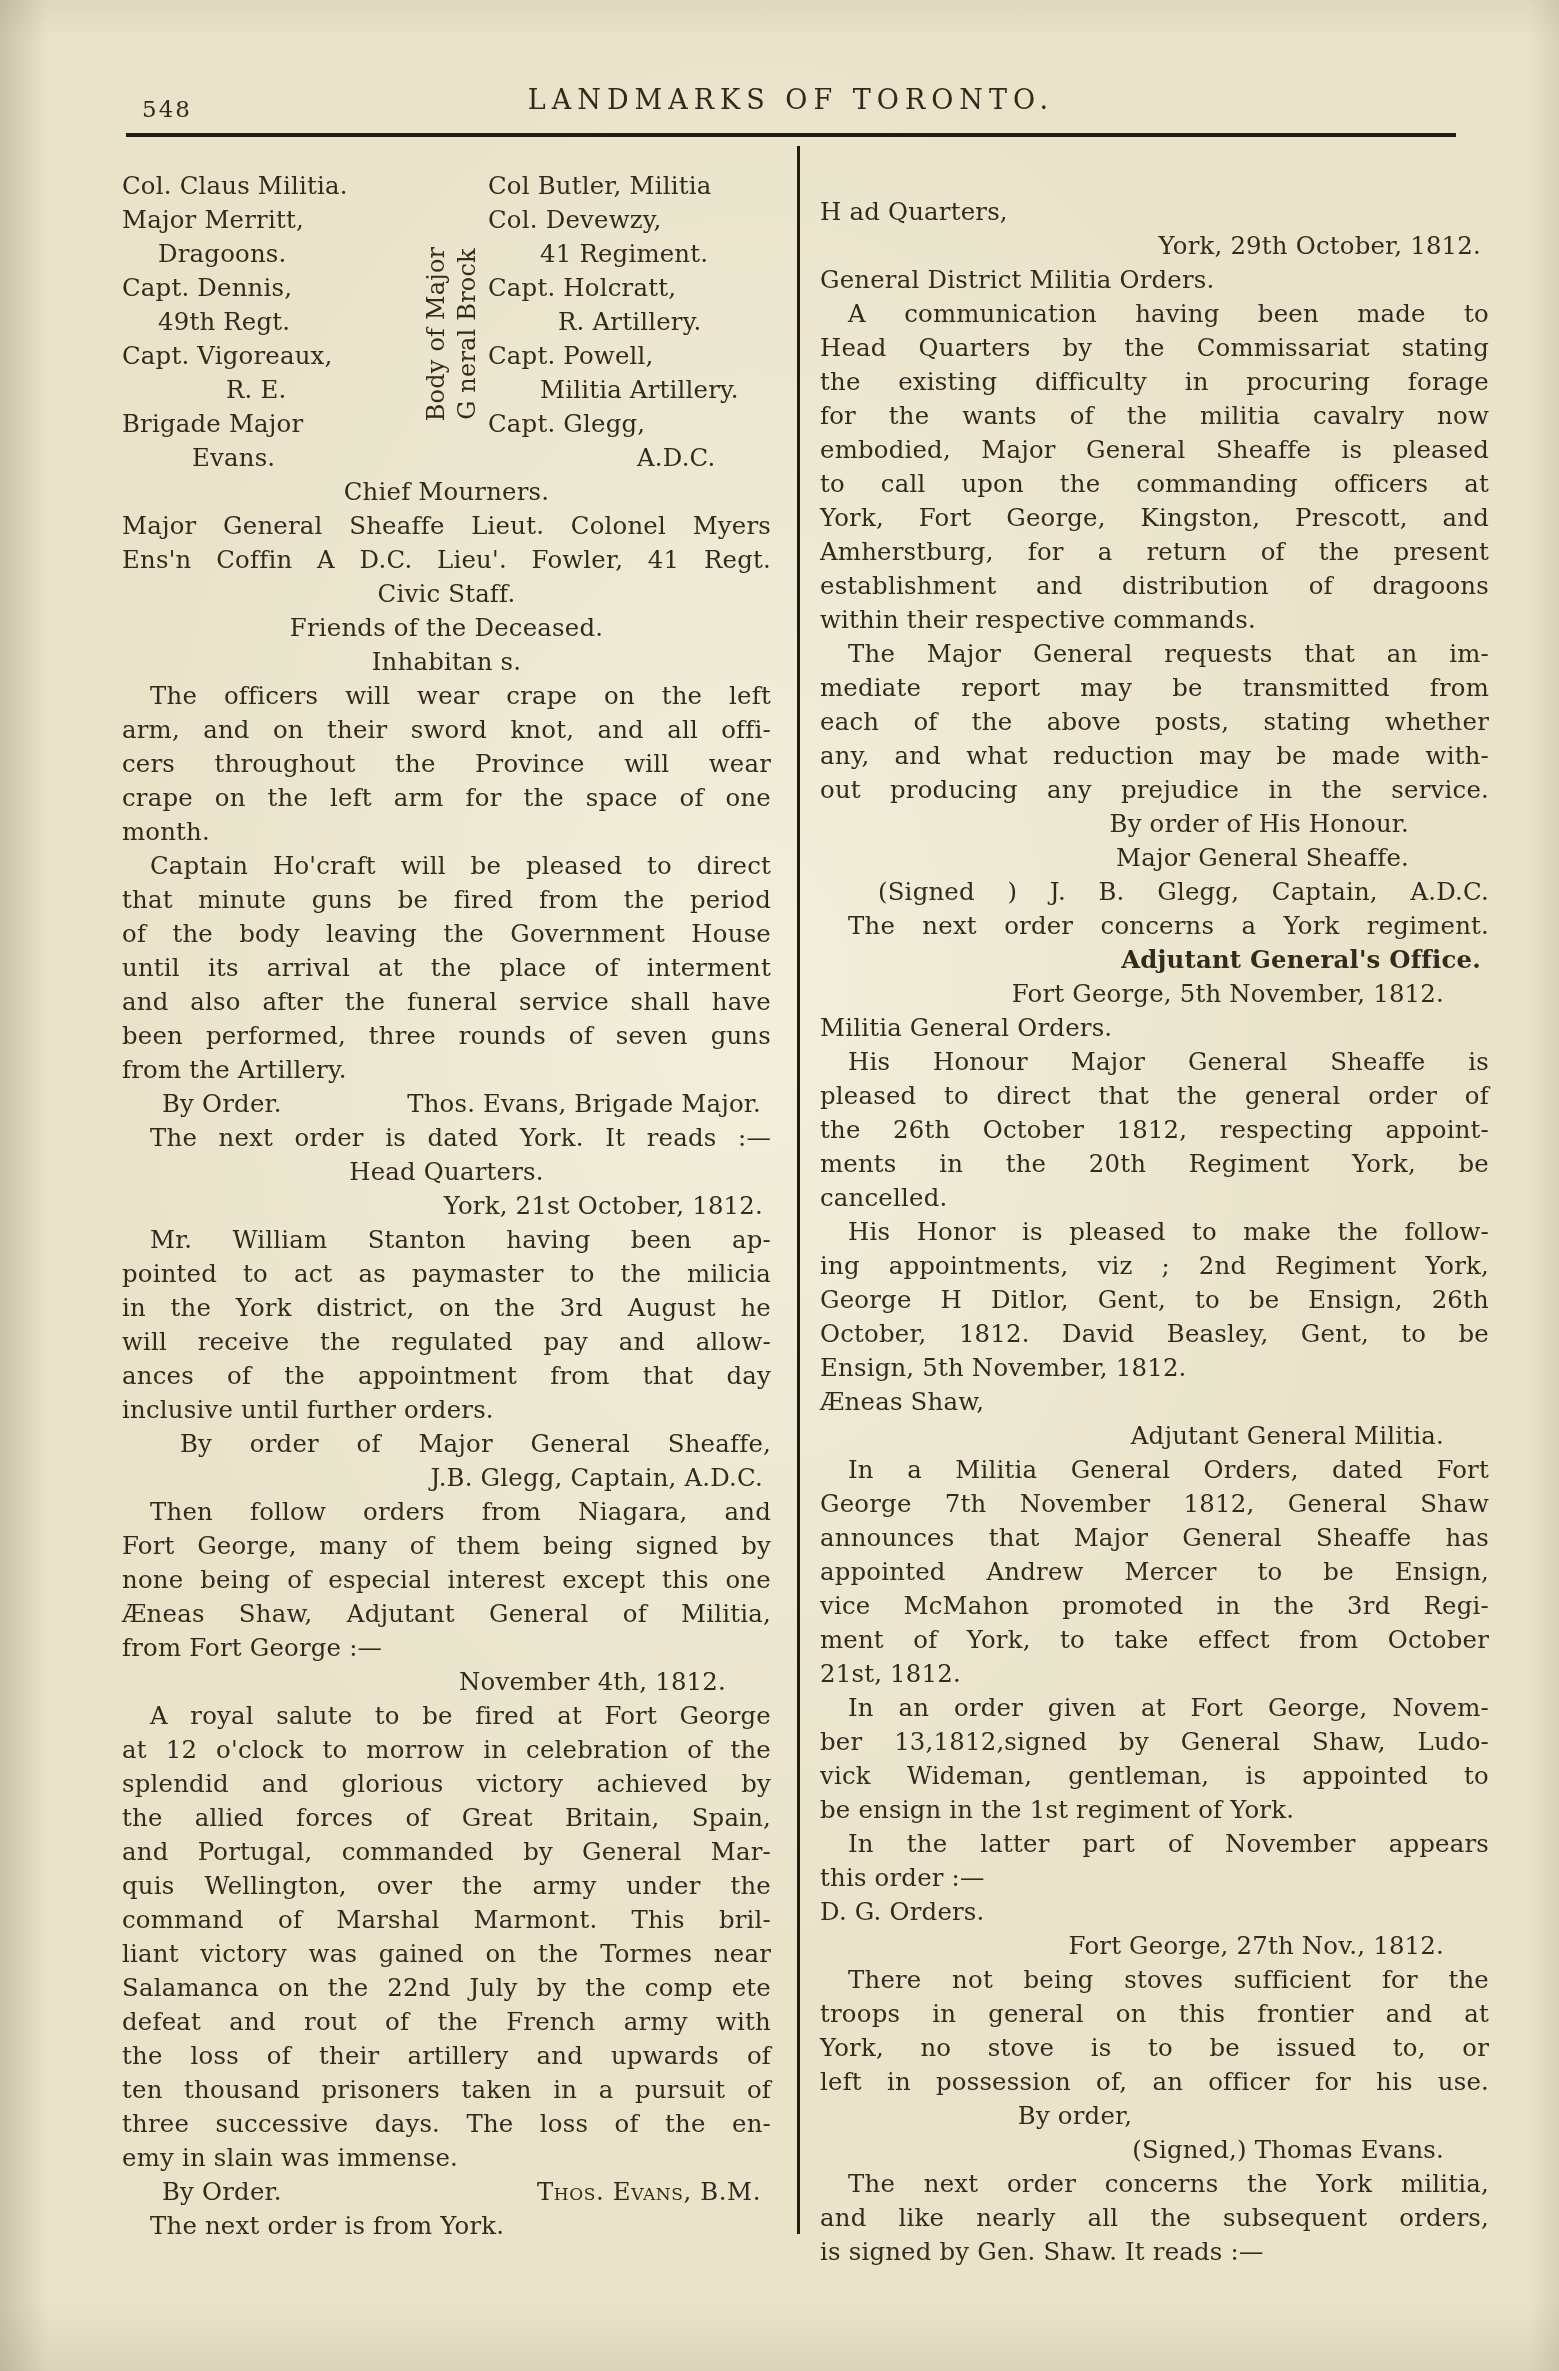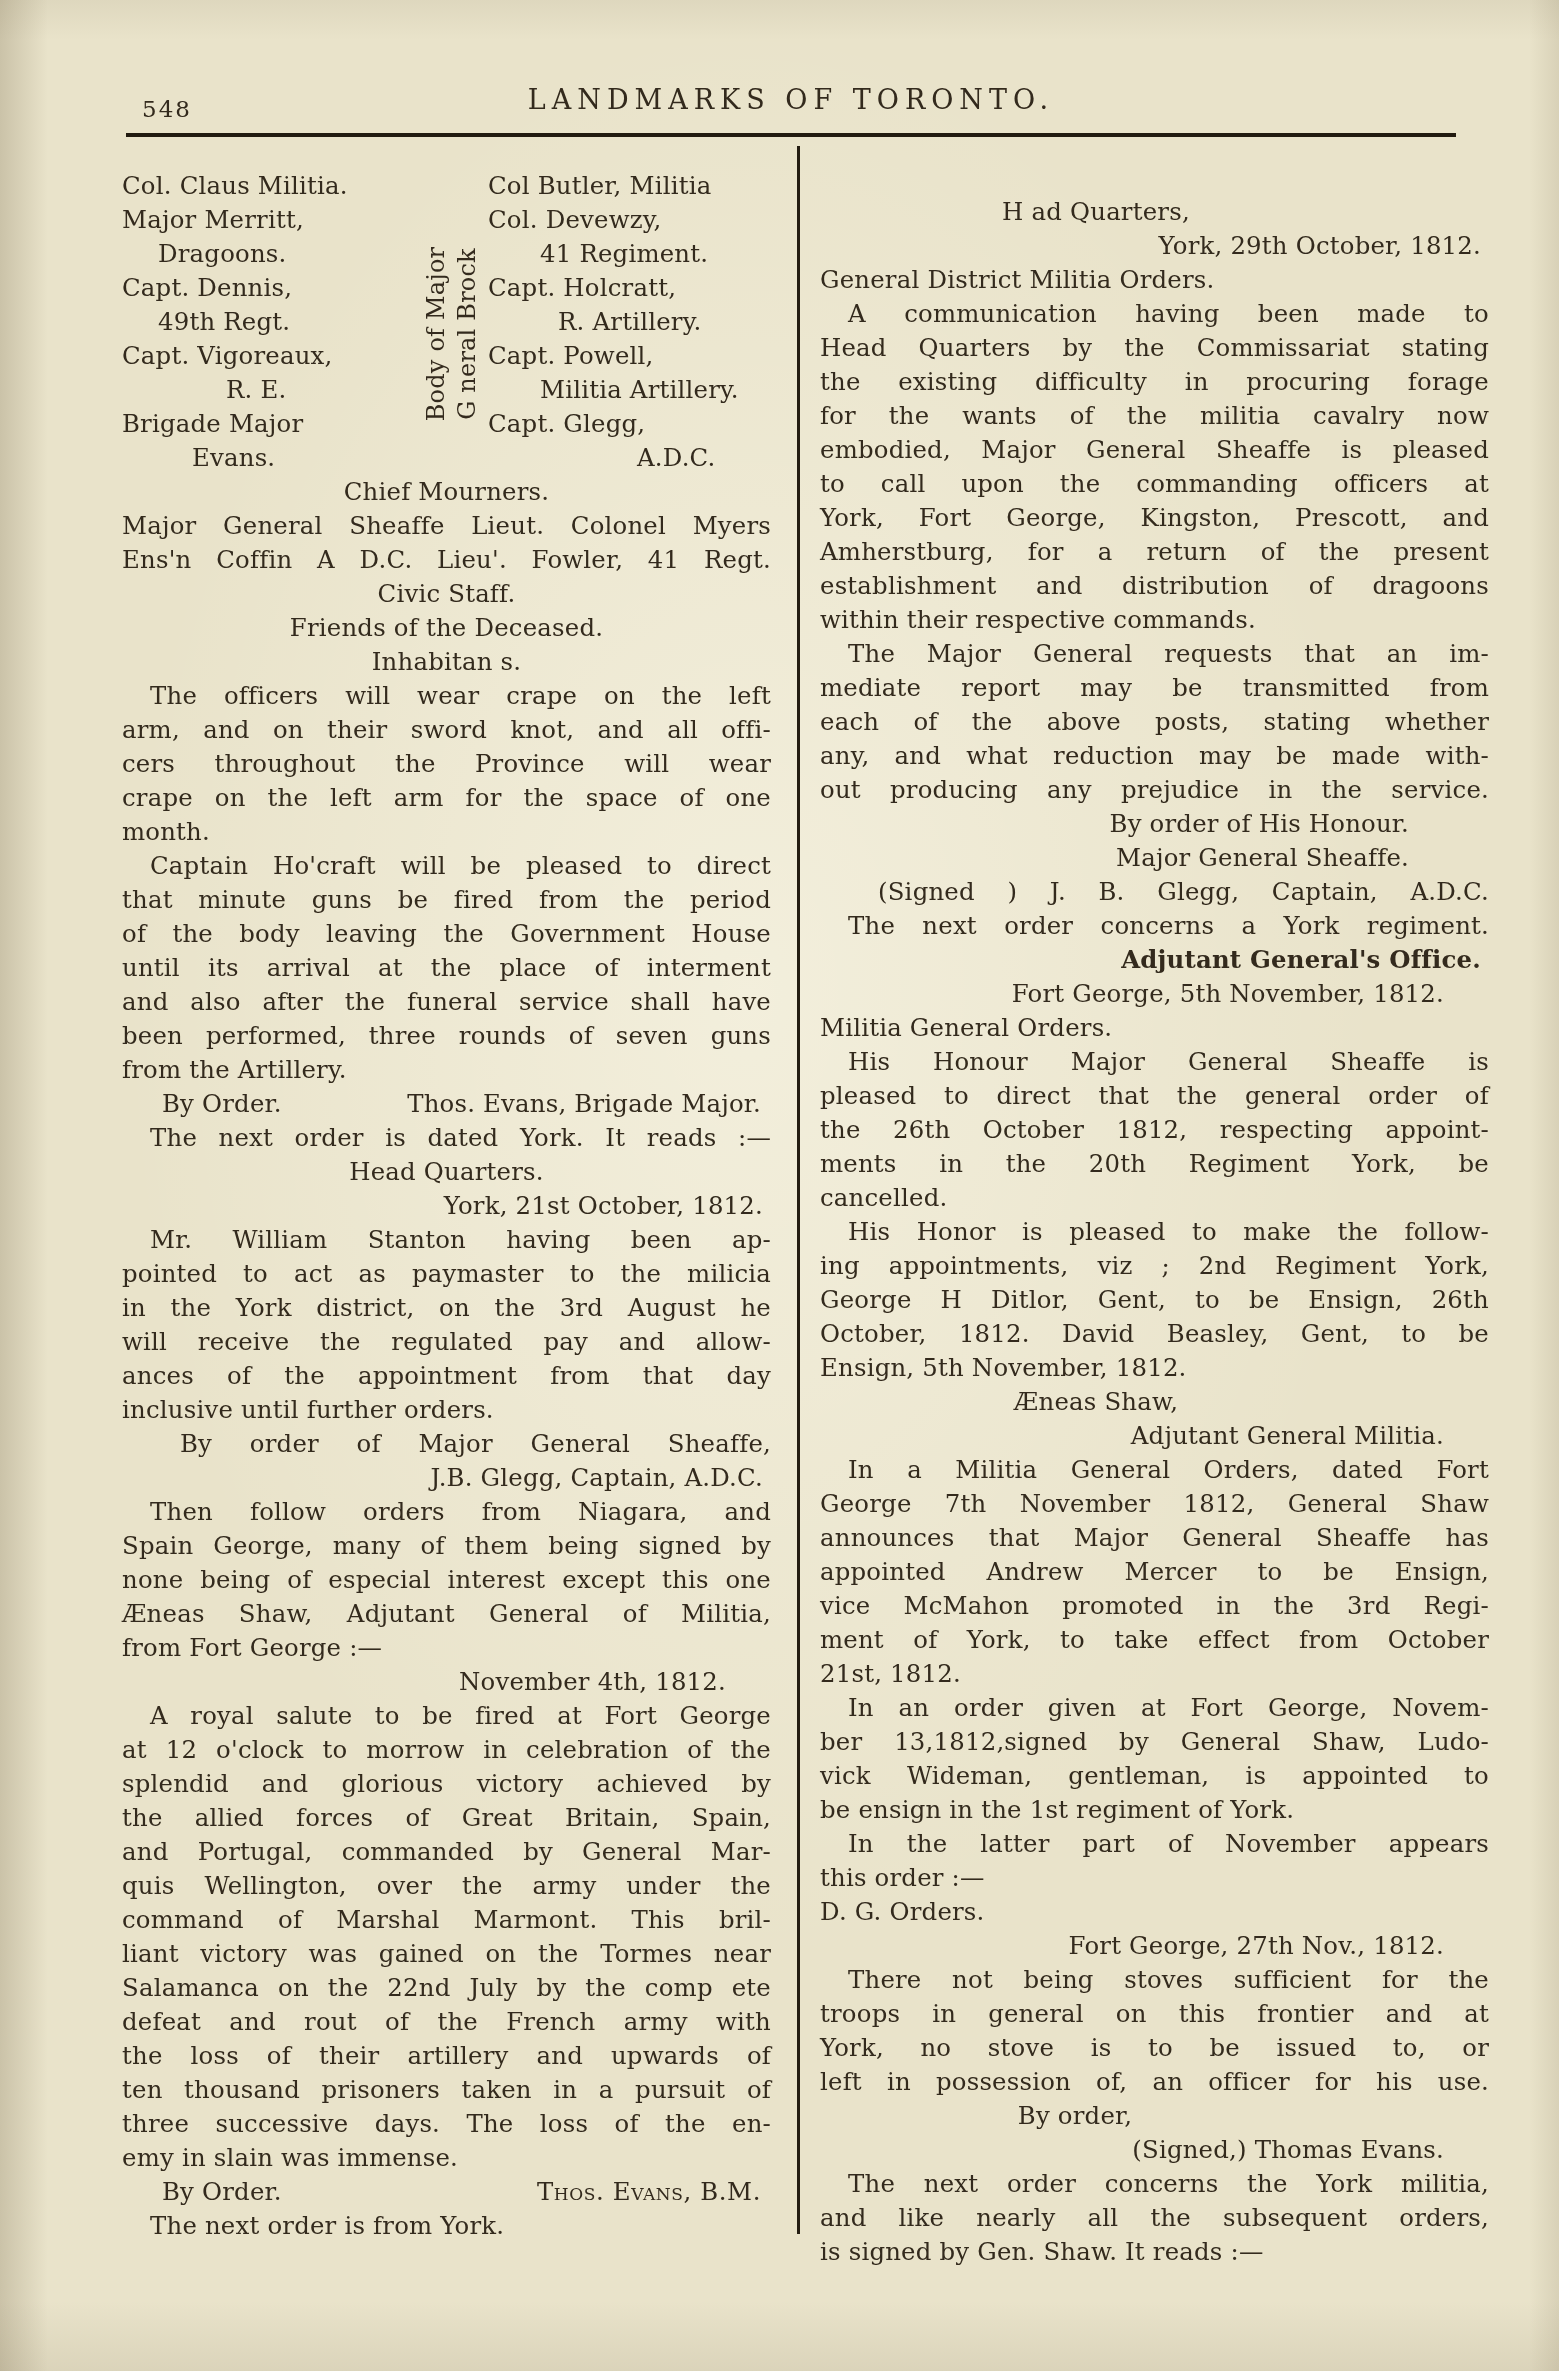--- a/index.html
+++ b/index.html
@@ -42,21 +42,21 @@
   .a-l  { text-align:left; white-space:normal; }
   .a-i  { text-align:left; text-indent:28px; white-space:normal; }
   .a-j  { text-align:justify; text-align-last:justify; white-space:normal; }
   .a-f  { text-align:justify; text-align-last:justify; text-indent:28px; white-space:normal; }
   .a-f2 { text-align:justify; text-align-last:justify; text-indent:58px; white-space:normal; }
   .a-c  { text-align:center; white-space:normal; }
   .a-c1 { text-align:center; padding-right:159px; white-space:normal; }
   .a-r  { text-align:right; padding-right:8px; white-space:normal; }
   .a-r1 { text-align:right; padding-right:45px; white-space:normal; }
   .a-r2 { text-align:right; padding-right:80px; white-space:normal; }
-  .a-r3 { text-align:center; padding-right:117px; white-space:normal; }
+  .a-r3 { text-align:left; padding-right:117px; white-space:normal; }
   .a-i1 { padding-left:36px; }
   .a-i2 { padding-left:52px; }
   .a-i3 { padding-left:70px; }
   .a-i4 { padding-left:104px; }
   .a-i5 { padding-left:149px; }
   .a-s  { display:flex; justify-content:space-between; padding-left:40px; padding-right:10px; }
   .sc span:last-child { font-variant:small-caps; letter-spacing:0.6px; }
   .bold { font-weight:bold; }
 
   .officer-table { display:flex; }
@@ -139,21 +139,21 @@
       <div class="tline a-r">York, 21st October, 1812.</div>
       <div class="tline a-f">Mr. William Stanton having been ap-</div>
       <div class="tline a-j">pointed to act as paymaster to the milicia</div>
       <div class="tline a-j">in the York district, on the 3rd August he</div>
       <div class="tline a-j">will receive the regulated pay and allow-</div>
       <div class="tline a-j">ances of the appointment from that day</div>
       <div class="tline a-l">inclusive until further orders.</div>
       <div class="tline a-f2">By order of Major General Sheaffe,</div>
       <div class="tline a-r">J.B. Glegg, Captain, A.D.C.</div>
       <div class="tline a-f">Then follow orders from Niagara, and</div>
-      <div class="tline a-j">Spain George, many of them being signed by</div>
+      <div class="tline a-j">Fort George, many of them being signed by</div>
       <div class="tline a-j">none being of especial interest except this one</div>
       <div class="tline a-j">Æneas Shaw, Adjutant General of Militia,</div>
       <div class="tline a-l">from Fort George :—</div>
       <div class="tline a-r1">November 4th, 1812.</div>
       <div class="tline a-f">A royal salute to be fired at Fort George</div>
       <div class="tline a-j">at 12 o'clock to morrow in celebration of the</div>
       <div class="tline a-j">splendid and glorious victory achieved by</div>
       <div class="tline a-j">the allied forces of Great Britain, Spain,</div>
       <div class="tline a-j">and Portugal, commanded by General Mar-</div>
       <div class="tline a-j">quis Wellington, over the army under the</div>

